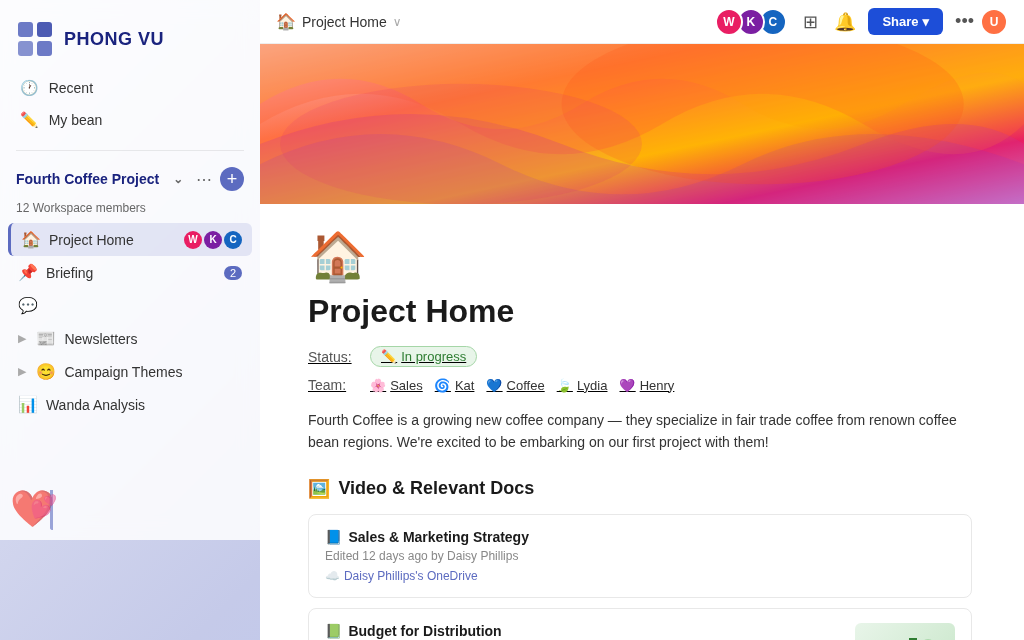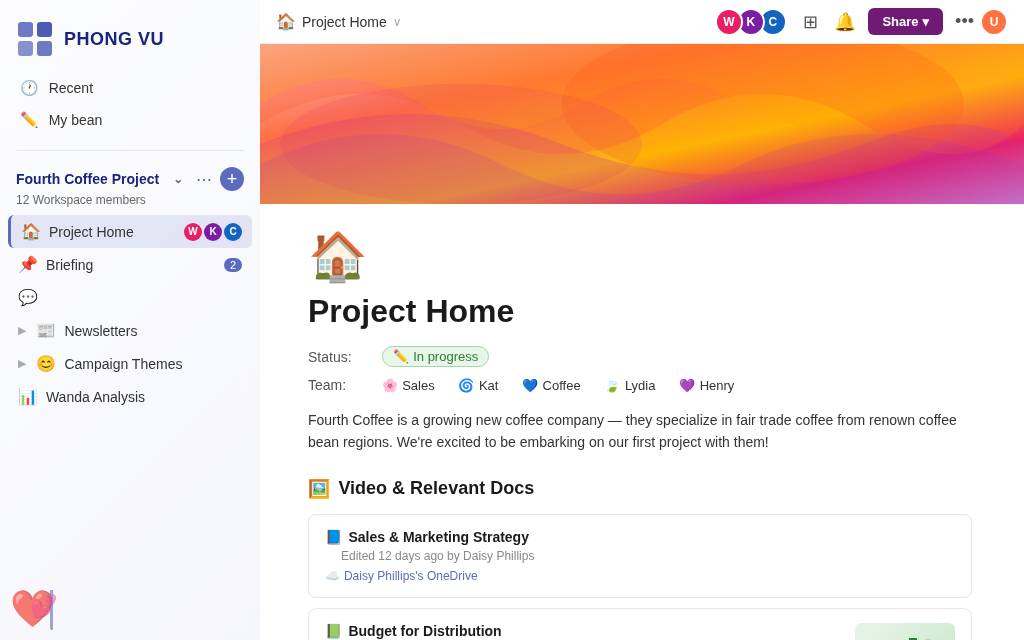--- a/index.html
+++ b/index.html
@@ -11,21 +11,21 @@
       overflow: hidden;
       display: flex;
     }
 
     
     .sidebar {
       width: 260px;
       min-width: 260px;
       background: rgba(255,255,255,0.85);
       backdrop-filter: blur(10px);
-      height: 640px;
+      height: 540px;
       display: flex;
       flex-direction: column;
       padding-top: 10px;
       justify-content: center;
     }
 
     .logo-area {
       display: flex;
       align-items: center;
       padding: 10px 16px 14px 16px;
@@ -78,21 +78,21 @@
     .workspace-name .chevron { font-size: 12px; color: #666; }
     .workspace-actions {
       display: flex;
       align-items: center;
       justify-content: space-between;
       margin-bottom: 2px;
     }
     .workspace-members {
       font-size: 12px;
       color: #666;
-      margin-top: 2px;
+      margin-top: 10px;
     }
     .add-btn {
       width: 24px;
       height: 24px;
       border-radius: 50%;
       background: #5c6bc0;
       color: white;
       border: none;
       font-size: 18px;
       cursor: pointer;
@@ -216,21 +216,21 @@
     .topbar-icon-btn {
       background: none;
       border: none;
       cursor: pointer;
       font-size: 18px;
       color: #555;
       padding: 4px;
       border-radius: 4px;
     }
     .share-btn {
-      background: #701a75;
+      background: #1d4ed8;
       color: white;
       border: none;
       border-radius: 6px;
       padding: 6px 14px;
       font-size: 13px;
       font-weight: 600;
       cursor: pointer;
       display: flex;
       align-items: center;
       gap: 4px;
@@ -261,23 +261,24 @@
     }
     .page-title {
       font-size: 32px;
       font-weight: 700;
       color: #1a1a1a;
       margin-bottom: 16px;
     }
     .meta-row {
       display: flex;
       align-items: center;
-      gap: 24px;
+      gap: 12px;
       margin-bottom: 10px;
       font-size: 14px;
+      text-decoration: underline;
     }
     .meta-label { color: #555; font-weight: 500; min-width: 50px; }
     .status-badge {
       background: #e8f5e9;
       color: #2e7d32;
       border: 1px solid #a5d6a7;
       border-radius: 12px;
       padding: 2px 10px;
       font-size: 13px;
       display: flex;
@@ -324,21 +325,20 @@
       color: #1a1a1a;
       margin-bottom: 4px;
       display: flex;
       align-items: center;
       gap: 6px;
     }
     .doc-card-subtitle {
       font-size: 12px;
       color: #888;
       margin-bottom: 6px;
-      margin-left: 16px;
     }
     .doc-card-source {
       font-size: 12px;
       color: #5c6bc0;
       display: flex;
       align-items: center;
       gap: 4px;
     }
     .doc-thumbnail {
       width: 100px;

